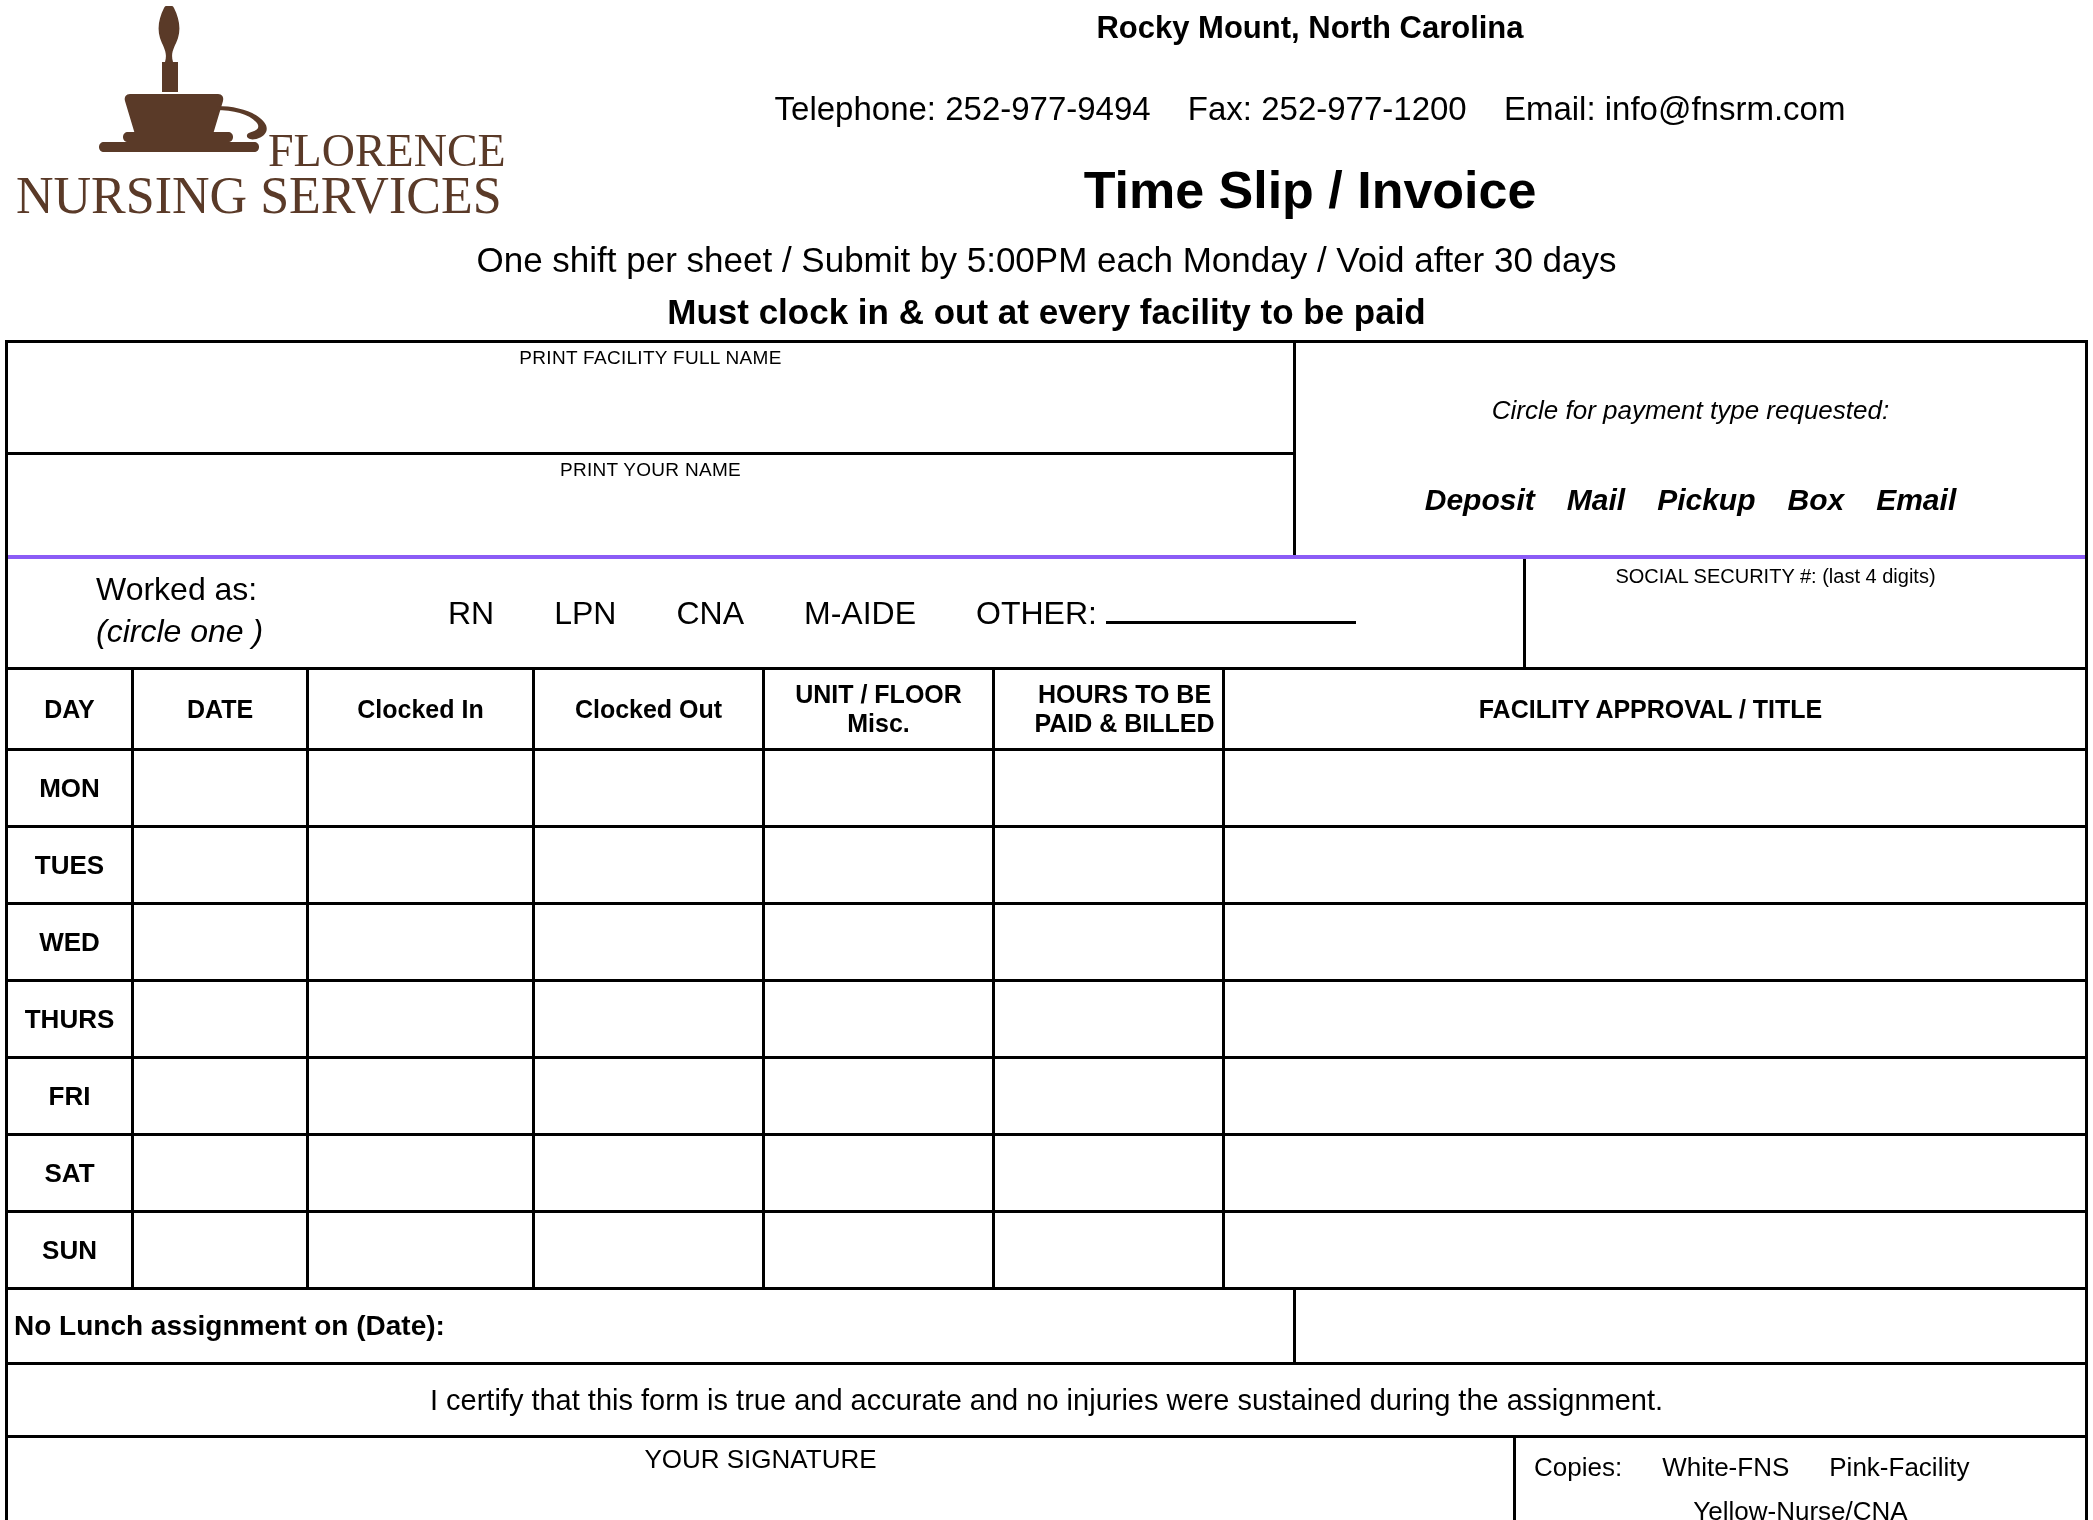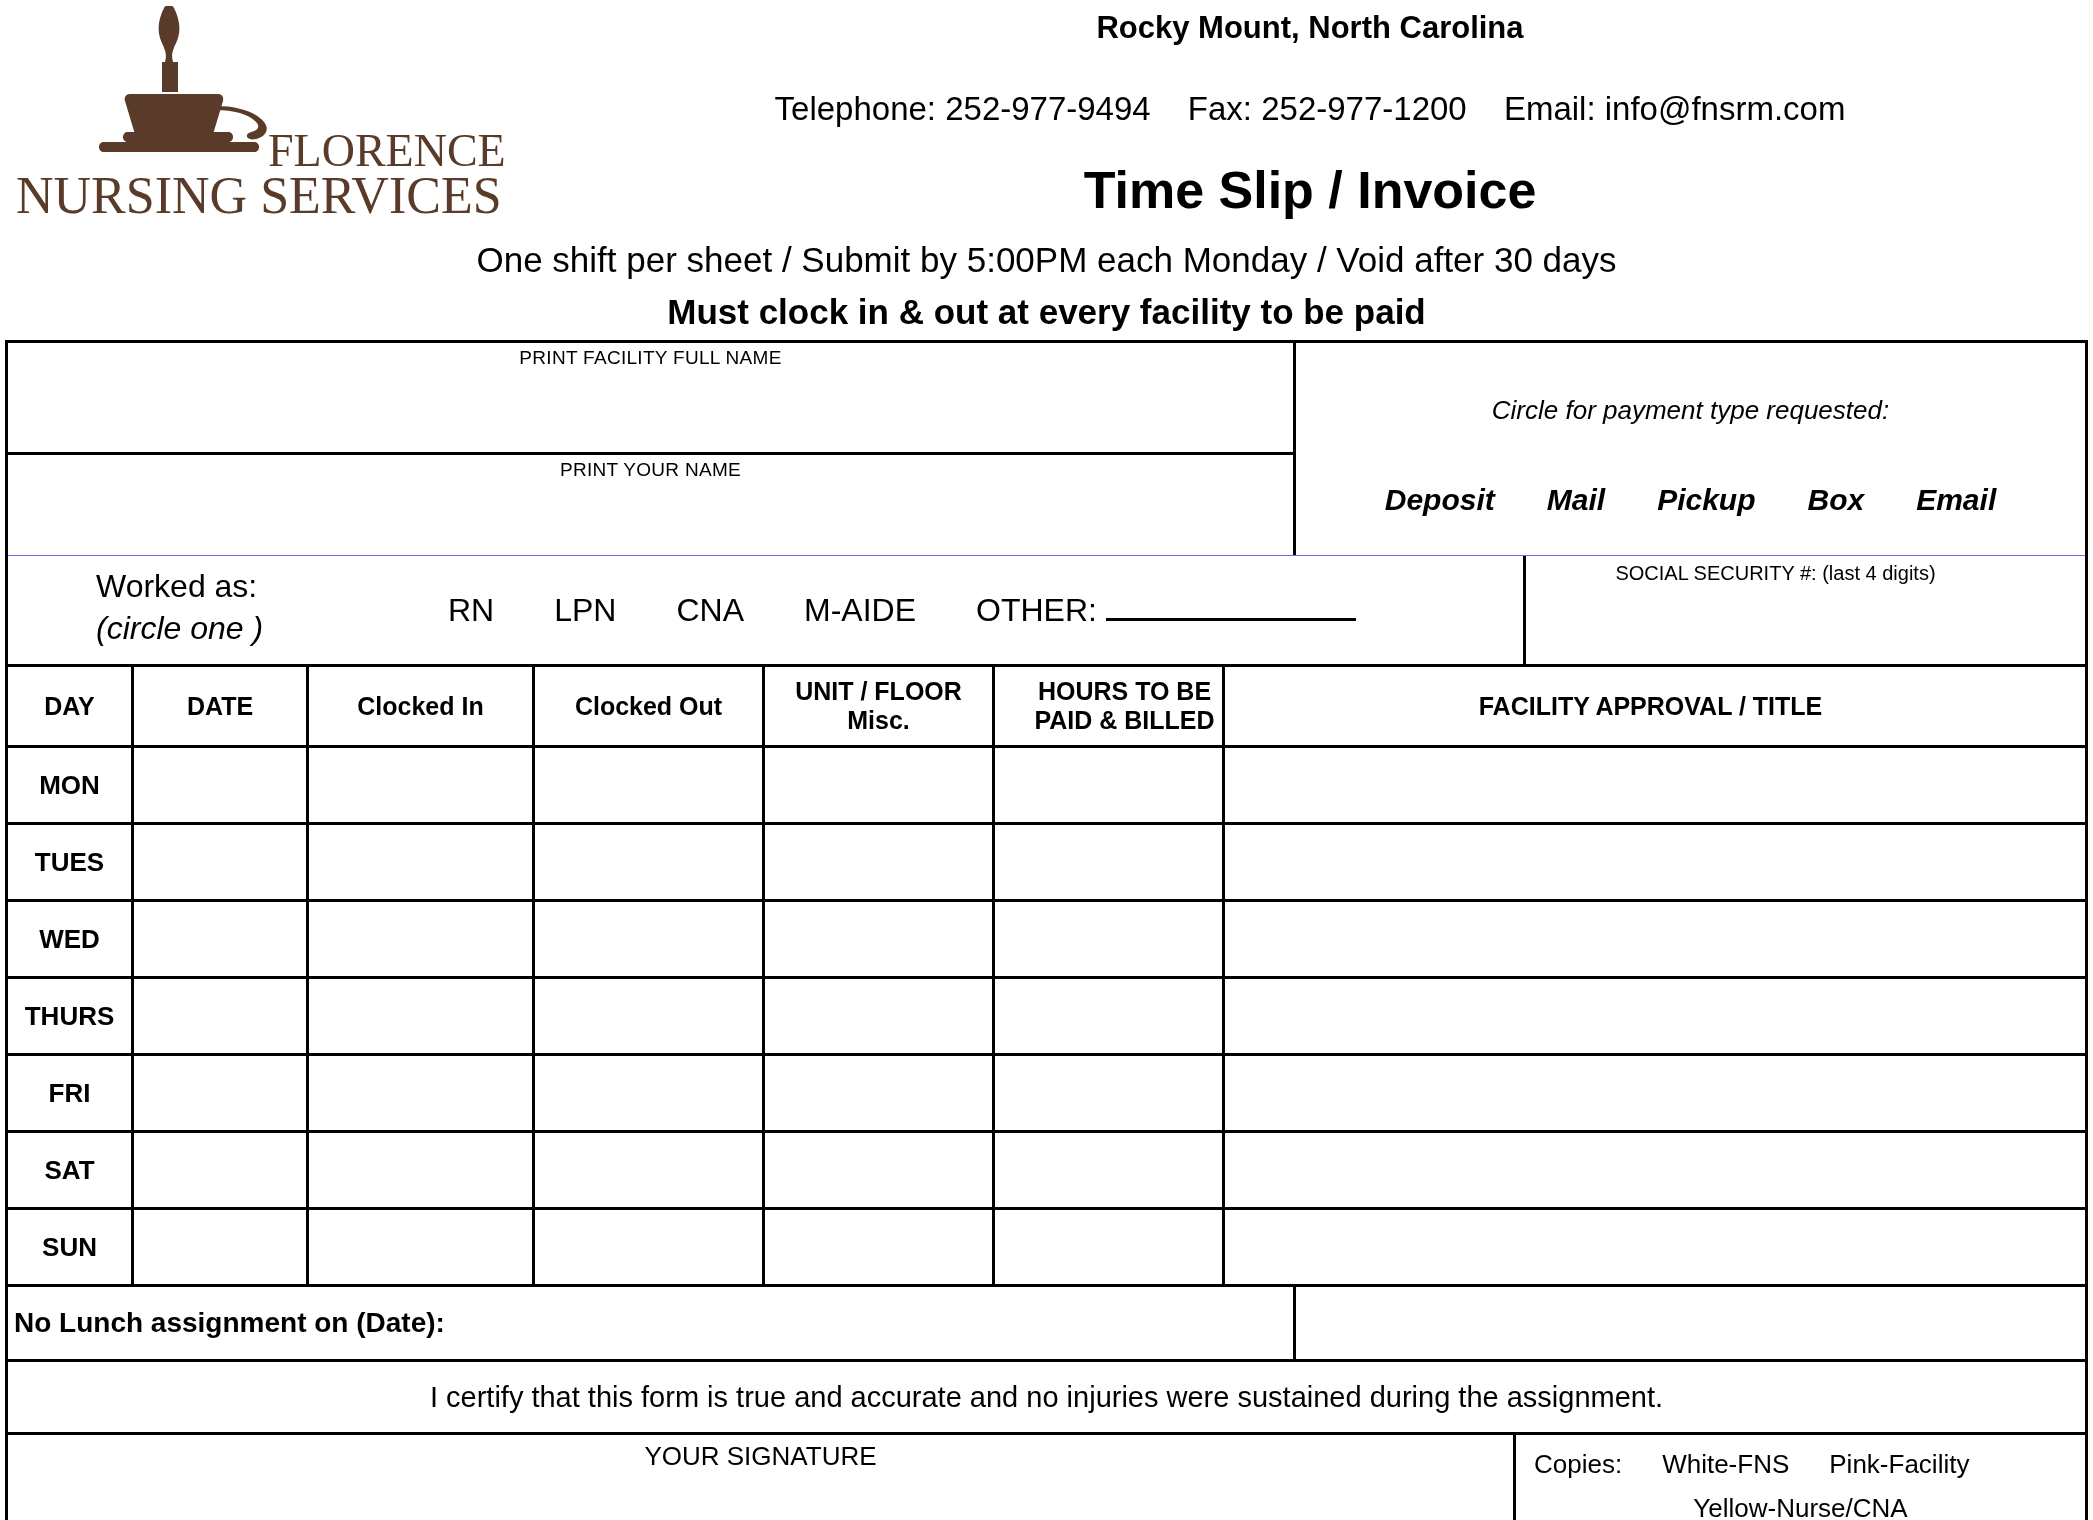--- a/index.html
+++ b/index.html
@@ -155,21 +155,21 @@
     font-size: 26px;
     font-style: italic;
   }
   .pay-opts {
     position: absolute;
     top: 140px;
     left: 0;
     width: 100%;
     display: flex;
     justify-content: center;
-    gap: 52px;
+    gap: 32px;
     font-size: 30px;
     font-weight: bold;
     font-style: italic;
   }
 
   
   .worked-cell {
     width: 1518px;
     height: 108px;
     position: relative;
@@ -361,21 +361,21 @@
         <div class="pay-opts">
           <span>Deposit</span>
           <span>Mail</span>
           <span>Pickup</span>
           <span>Box</span>
           <span>Email</span>
         </div>
       </div>
     </div>
 
-    <div class="row b-b" style="border-top:1px solid #8b5cf6;">
+    <div class="row b-b" style="border-top:4px solid #8b5cf6;">
       <div class="cell worked-cell b-r">
         <div class="worked-lbl1">Worked as:</div>
         <div class="worked-lbl2">(circle one )</div>
         <div class="worked-opts">
           <span>RN</span>
           <span>LPN</span>
           <span>CNA</span>
           <span>M-AIDE</span>
           <span>
             <span>OTHER:</span>

